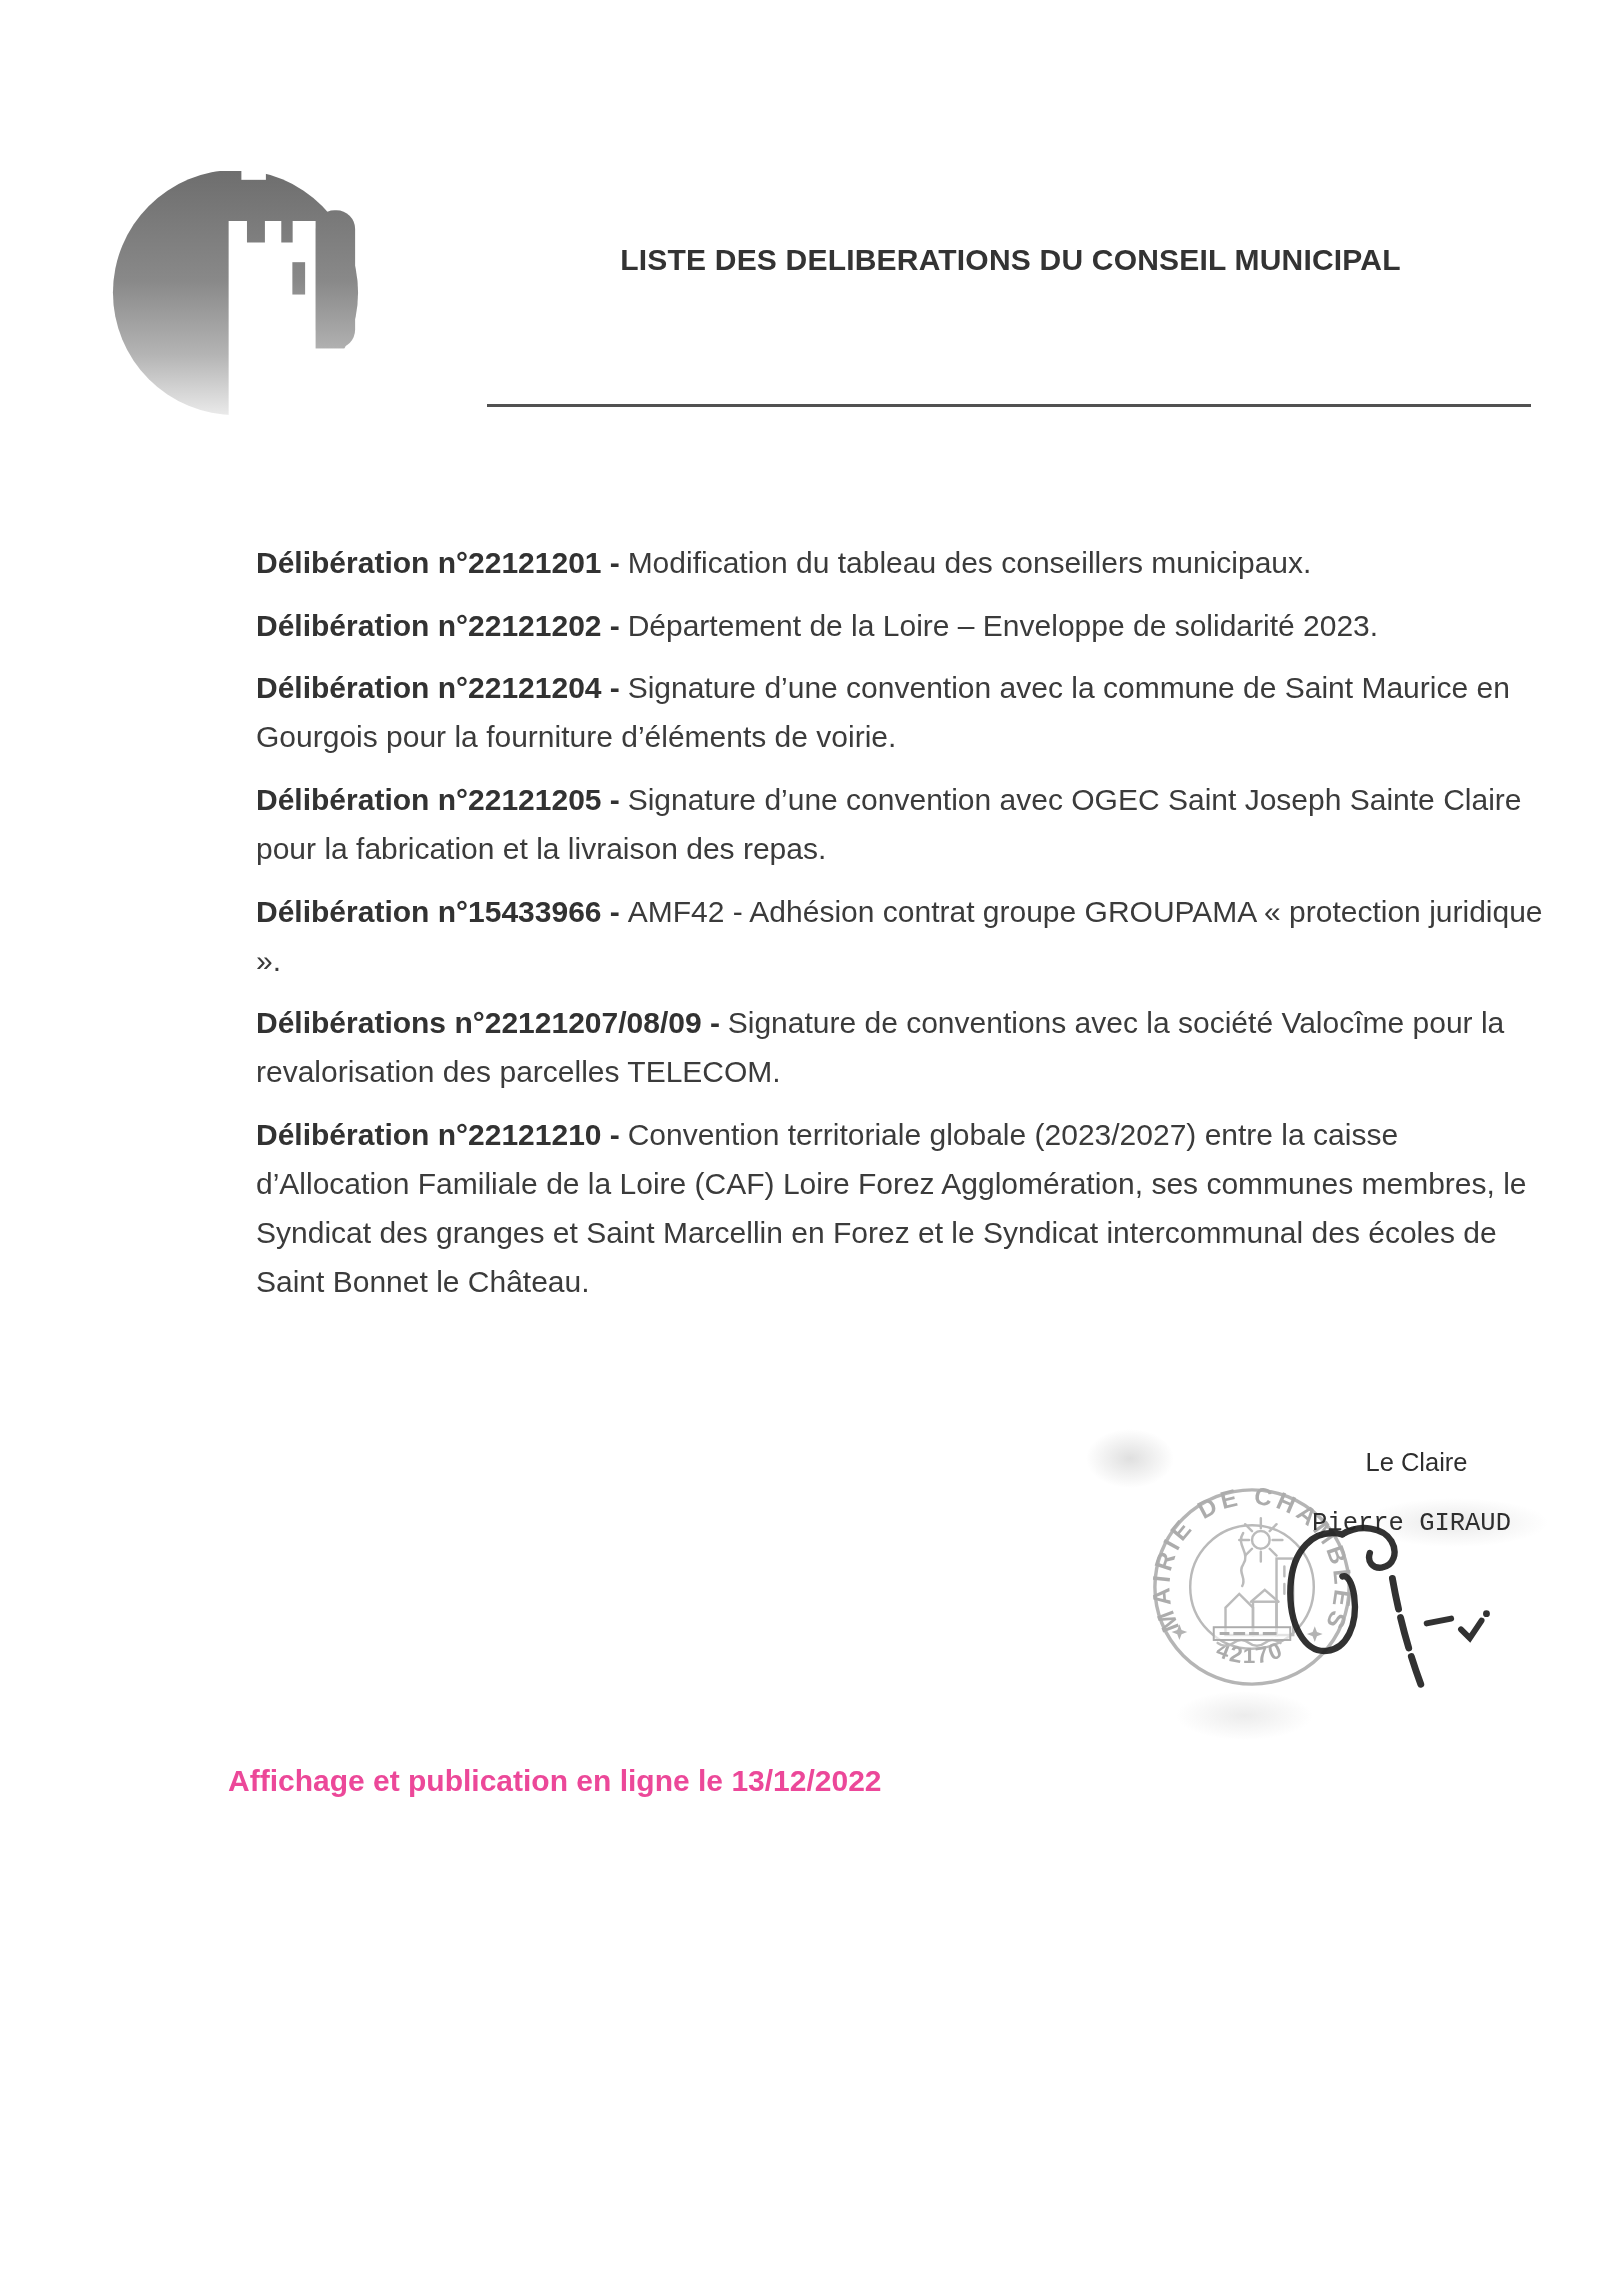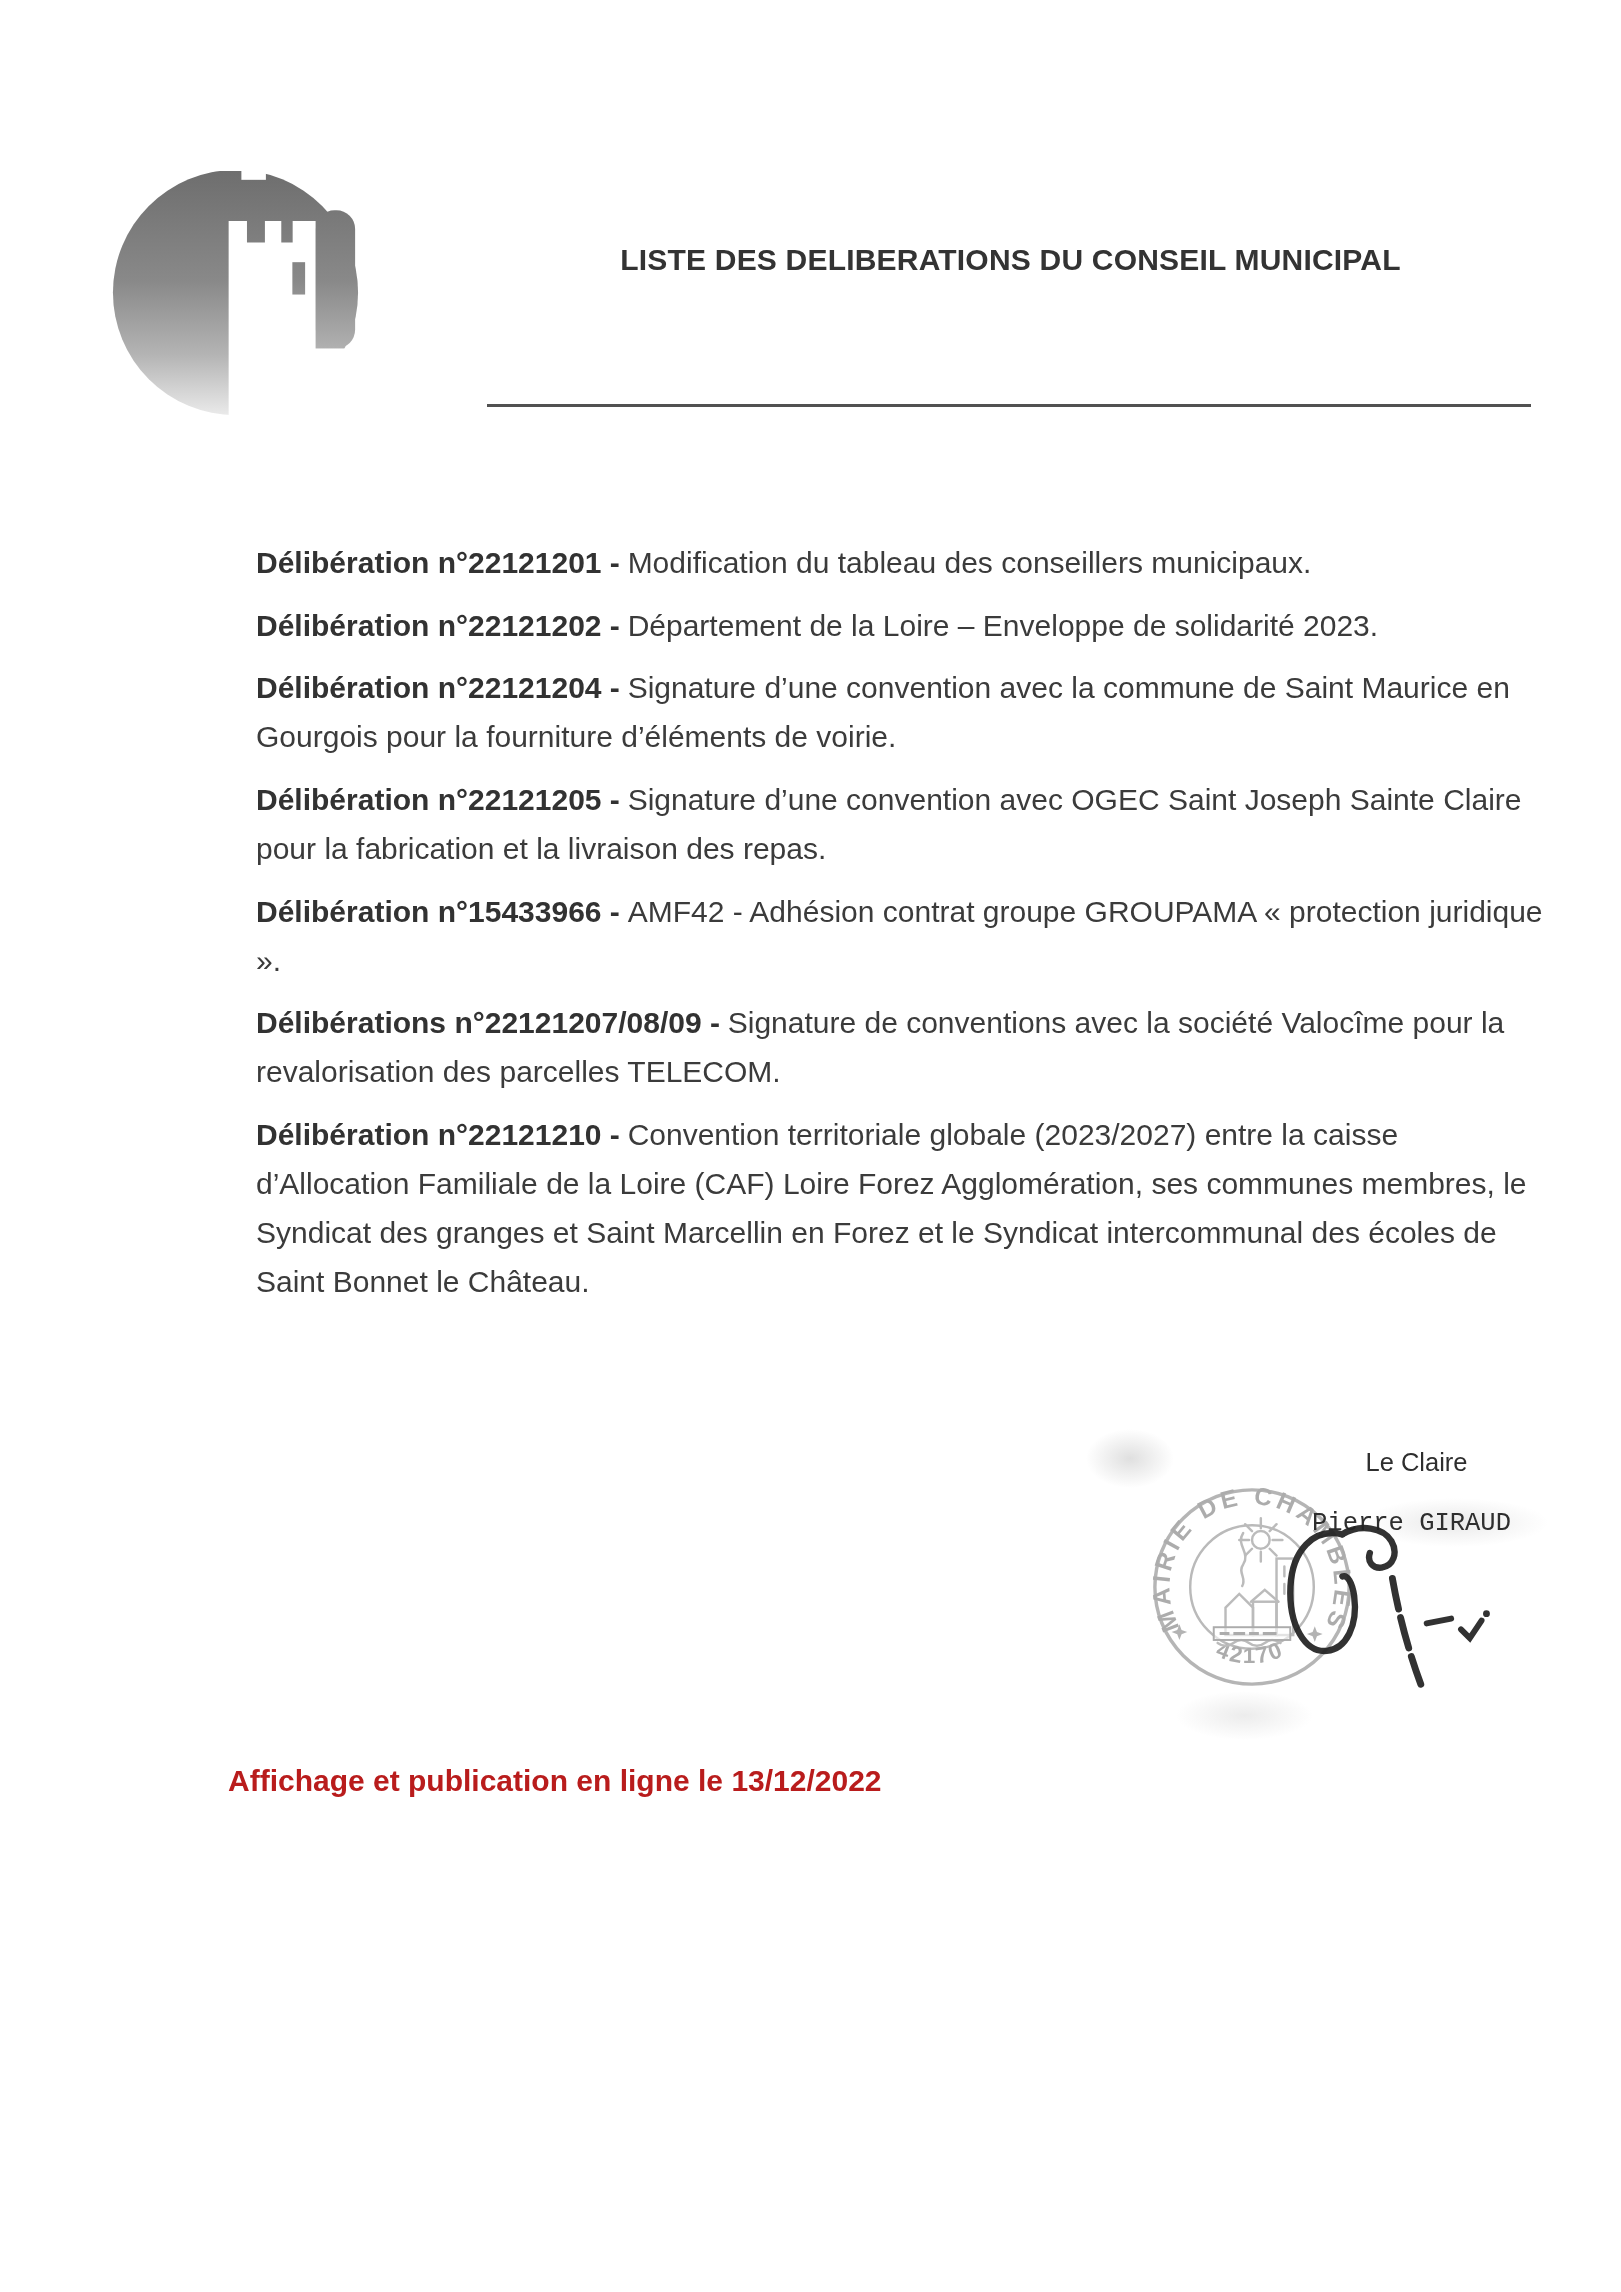--- a/index.html
+++ b/index.html
@@ -19,21 +19,21 @@
     position:absolute;left:228px;top:538px;width:1296px;
     font-size:30px;line-height:49px;color:#3b3b3b;margin-left:28px;
   }
   .content p{margin:0 0 13.7px 0;}
   .content b{font-weight:bold;color:#323232;margin-right:7.8px;white-space:nowrap;}
   .sig-role{position:absolute;top:1448px;left:1304px;width:225px;text-align:center;font-size:25.5px;color:#2e2e2e;}
   .sig-name{position:absolute;top:1509px;left:1284px;width:255px;text-align:center;font-size:25.5px;color:#2e2e2e;z-index:3;font-family:Liberation Mono, monospace;}
   .stamp{position:absolute;left:1149px;top:1484px;opacity:.82;z-index:2;}
   .stamp text{font-family:"Liberation Sans",sans-serif;font-weight:bold;fill:#9b9b9b;}
   .autograph{position:absolute;left:1215px;top:1490px;z-index:4;}
-  .footer-note{position:absolute;left:228px;top:1764px;font-size:30px;font-weight:bold;color:#b91c1c;}
+  .footer-note{position:absolute;left:228px;top:1764px;font-size:30px;font-weight:bold;color:#ec4899;}
   .noise{position:absolute;border-radius:50%;pointer-events:none;}
   .n1{left:1086px;top:1429px;width:88px;height:59px;background:radial-gradient(closest-side,rgba(110,110,110,.22),rgba(110,110,110,0));}
   .n2{left:1362px;top:1498px;width:186px;height:49px;background:radial-gradient(closest-side,rgba(120,120,120,.16),rgba(120,120,120,0));}
   .n3{left:1176px;top:1691px;width:137px;height:49px;background:radial-gradient(closest-side,rgba(120,120,120,.14),rgba(120,120,120,0));}
 </style>
 </head>
 <body>
 
 <div class="page">
 

